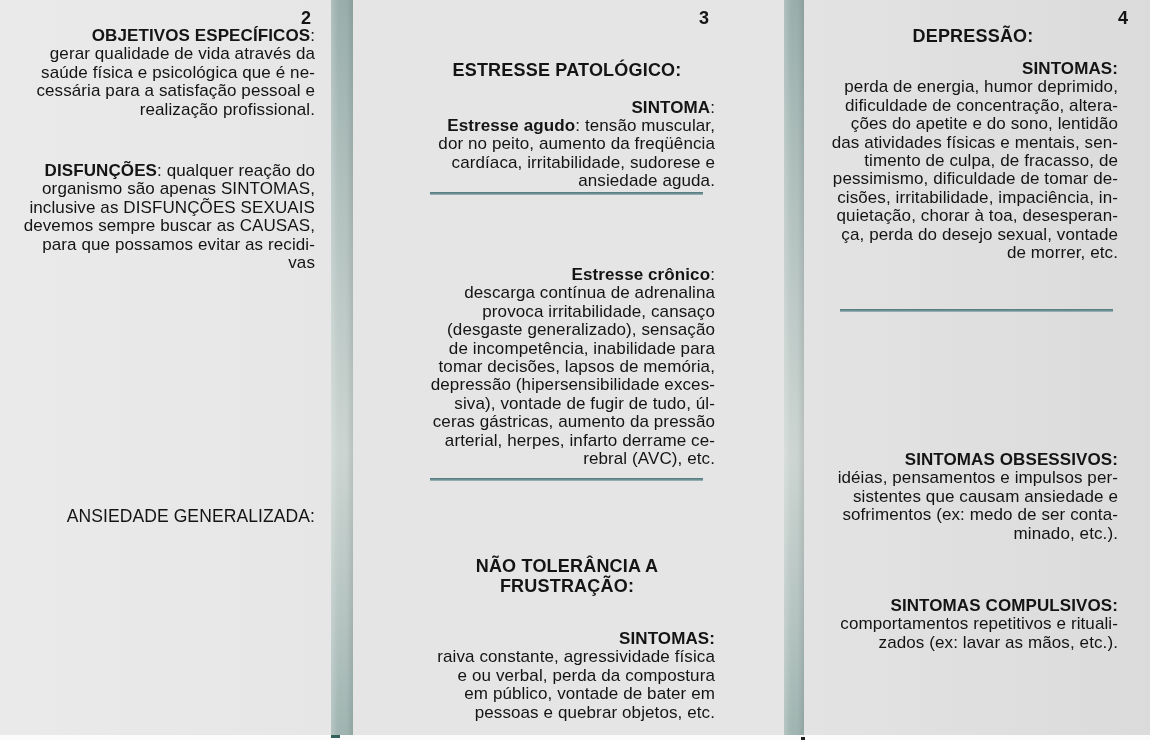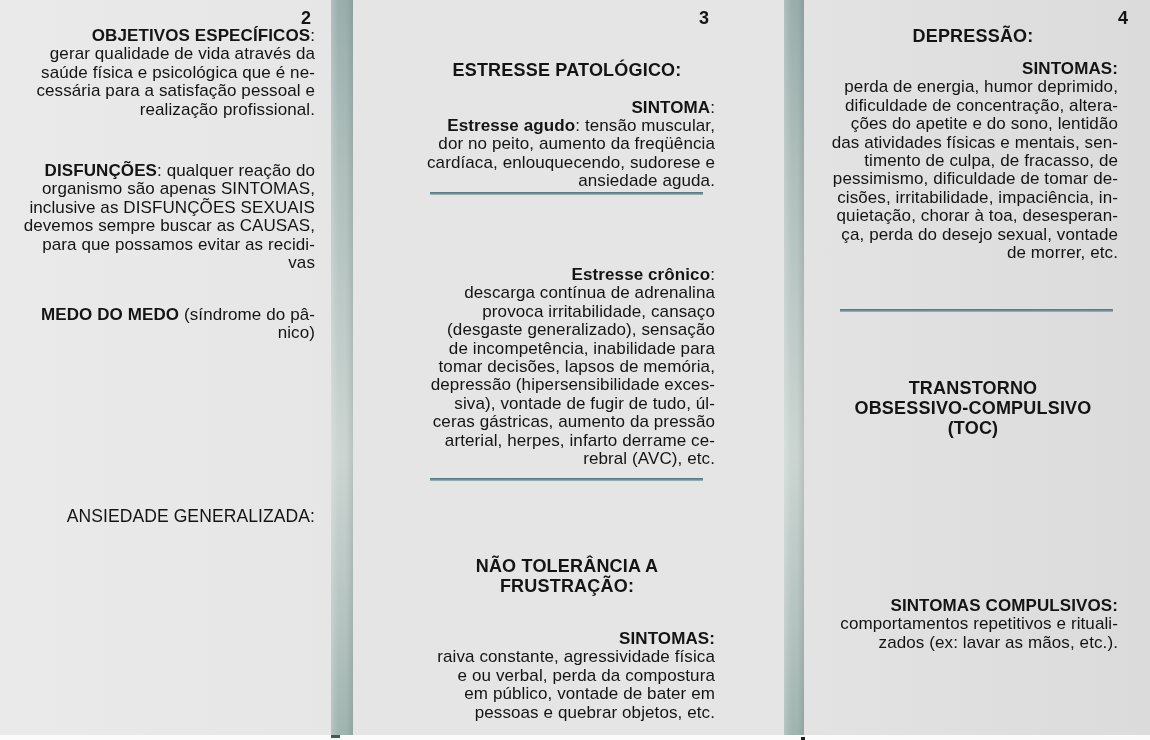--- a/index.html
+++ b/index.html
@@ -72,40 +72,38 @@
 cessária para a satisfação pessoal e
 realização profissional.</span></div>
 
     <div class="block" style="top:162px"><b>DISFUNÇÕES</b><span>: qualquer reação do
 organismo são apenas SINTOMAS,
 inclusive as DISFUNÇÕES SEXUAIS
 devemos sempre buscar as CAUSAS,
 para que possamos evitar as recidi-
 vas</span></div>
 
-    <div class="block" style="top:306px"><b>MEDO DO MEDO</b><span> (síndrome do pâ-
-nico)</span></div>
 
 
     <div class="block heading-left" style="top:507px">ANSIEDADE GENERALIZADA:</div>
 
   </section>
 
   <div class="vbar vbar-1"></div>
 
   <section class="panel panel-2">
     <div class="pagenum">3</div>
 
     <div class="block heading" style="top:26px">ESTRESSE PATOLÓGICO:</div>
 
     <div class="block" style="top:65px"><b>SINTOMA</b><span>:</span></div>
 
     <div class="block" style="top:83px"><b>Estresse agudo</b><span>: tensão muscular,
 dor no peito, aumento da freqüência
-cardíaca, enlouquecendo, sudorese e
+cardíaca, irritabilidade, sudorese e
 ansiedade aguda.</span></div>
 
     <div class="divider" style="top:192px"></div>
 
     <div class="block" style="top:232px"><b>Estresse crônico</b><span>:
 descarga contínua de adrenalina
 provoca irritabilidade, cansaço
 (desgaste generalizado), sensação
 de incompetência, inabilidade para
 tomar decisões, lapsos de memória,
@@ -141,23 +139,26 @@
 das atividades físicas e mentais, sen-
 timento de culpa, de fracasso, de
 pessimismo, dificuldade de tomar de-
 cisões, irritabilidade, impaciência, in-
 quietação, chorar à toa, desesperan-
 ça, perda do desejo sexual, vontade
 de morrer, etc.</span></div>
 
     <div class="divider" style="top:309px"></div>
 
-    <div class="block heading" style="top:378px">TRANSTORNO
-OBSESSIVO-COMPULSIVO (TOC)</div>
 
+    <div class="block" style="top:451px"><b>SINTOMAS OBSESSIVOS:</b><span>
+idéias, pensamentos e impulsos per-
+sistentes que causam ansiedade e
+sofrimentos (ex: medo de ser conta-
+minado, etc.).</span></div>
 
     <div class="block" style="top:597px"><b>SINTOMAS COMPULSIVOS:</b><span>
 comportamentos repetitivos e rituali-
 zados (ex: lavar as mãos, etc.).</span></div>
   </section>
 
   <div class="bottom-strip"></div>
   <div class="tick-1"></div>
   <div class="tick-2"></div>
 </div>

